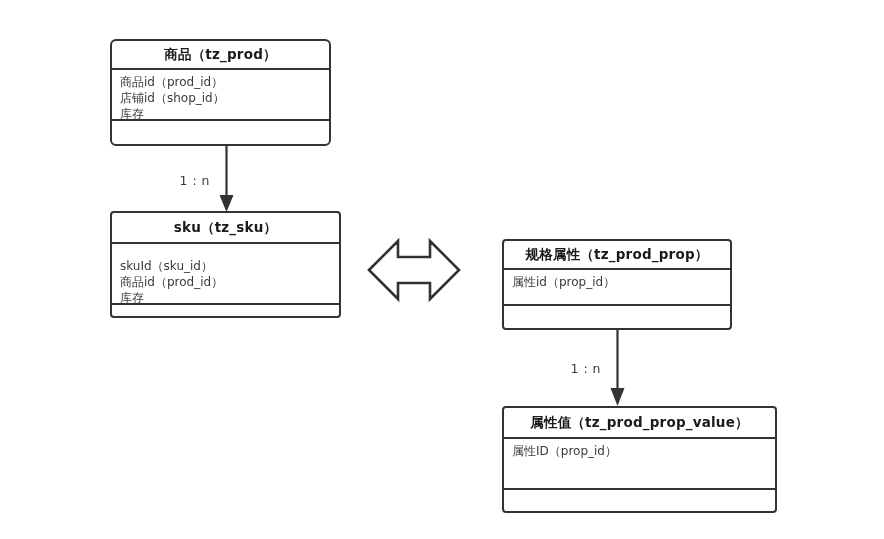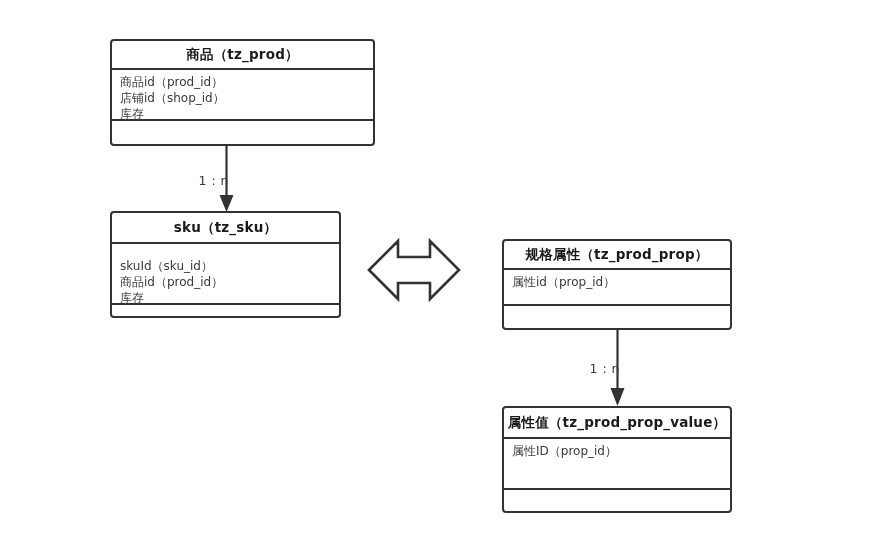--- a/index.html
+++ b/index.html
@@ -65,32 +65,31 @@
   .conn{
     position:absolute;
     pointer-events:none;
   }
   .conn-label{
     position:absolute;
     font-size:12.5px;
     color:#3a3a3a;
     white-space:nowrap;
     letter-spacing:0.5px;
-    margin-left:19px;
   }
   .dbl-arrow{
     position:absolute;
   }
 </style>
 </head>
 <body>
 
 <div id="canvas">
 
-  <div class="entity" style="left:110px; top:39px; width:265px; height:107px;">
+  <div class="entity" style="left:110px; top:39px; width:221px; height:107px;border-radius:6px;">
     <div class="entity-title" style="height:29px;">商品（tz_prod）</div>
     <div class="entity-attrs" style="height:51px;">
       <div class="attr-row">商品id（prod_id）</div>
       <div class="attr-row">店铺id（shop_id）</div>
       <div class="attr-row">库存</div>
     </div>
     <div class="entity-methods"></div>
   </div>
 
   <div class="entity" style="left:110px; top:211px; width:231px; height:107px;gap:10px;">
@@ -104,21 +103,21 @@
   </div>
 
   <div class="entity" style="left:502px; top:239px; width:230px; height:91px;">
     <div class="entity-title" style="height:29px;text-align:right;">规格属性（tz_prod_prop）</div>
     <div class="entity-attrs" style="height:36px;">
       <div class="attr-row">属性id（prop_id）</div>
     </div>
     <div class="entity-methods"></div>
   </div>
 
-  <div class="entity" style="left:502px; top:406px; width:230px; height:107px;align-items:flex-end;">
+  <div class="entity" style="left:502px; top:406px; width:275px; height:107px;align-items:flex-end;">
     <div class="entity-title" style="height:31px;">属性值（tz_prod_prop_value）</div>
     <div class="entity-attrs" style="height:51px;">
       <div class="attr-row">属性ID（prop_id）</div>
     </div>
     <div class="entity-methods"></div>
   </div>
 
   <svg class="conn" style="left:206px; top:144px; width:42px; height:70px;" viewBox="0 0 42 70" xmlns="http://www.w3.org/2000/svg">
     <line x1="20.5" y1="0" x2="20.5" y2="54" stroke="#333333" stroke-width="2.2"></line>
     <polygon points="20.5,68 13.5,51 27.5,51" fill="#333333"></polygon>

